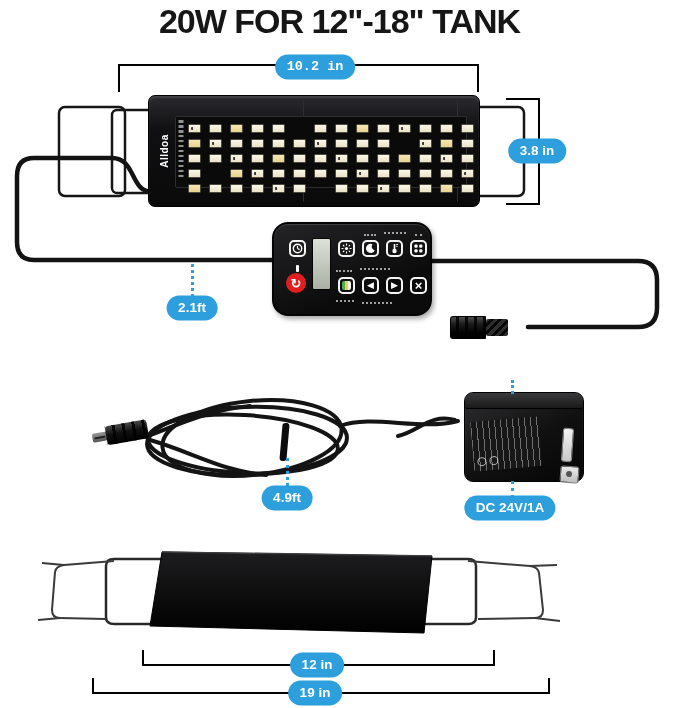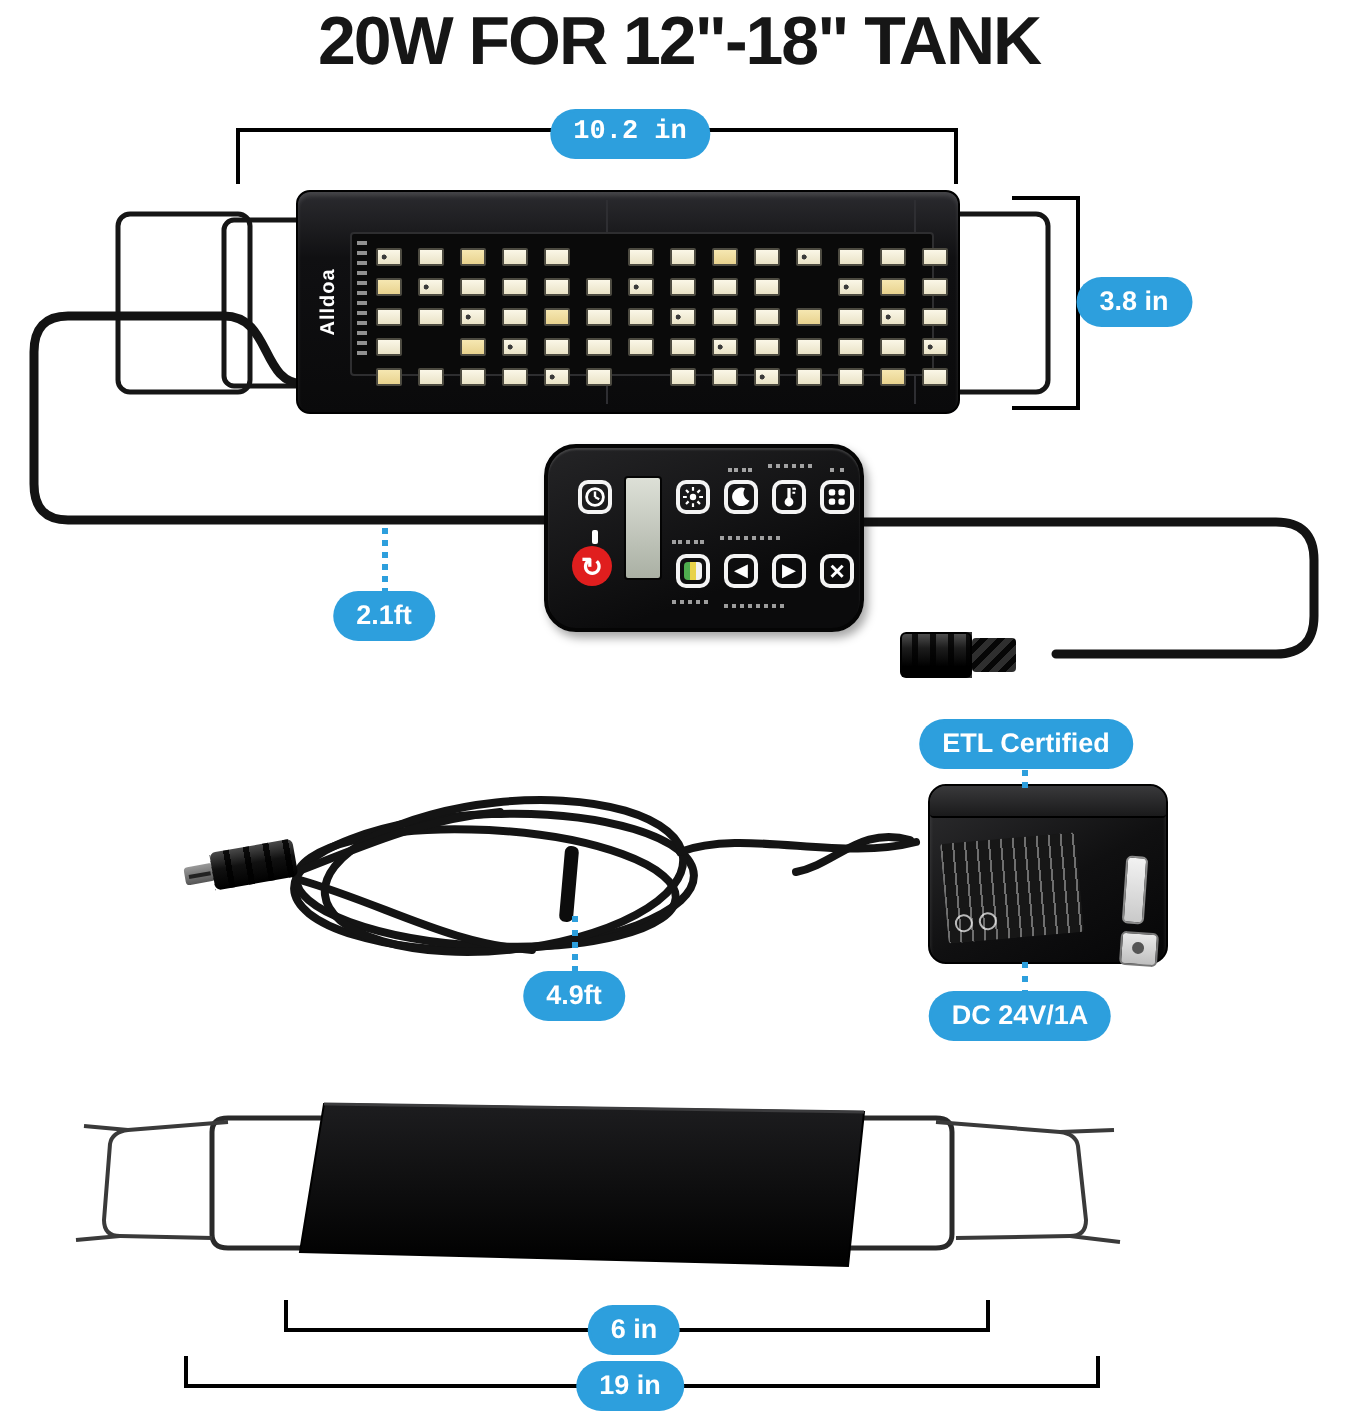--- a/index.html
+++ b/index.html
@@ -231,21 +231,21 @@
         <div class="led"></div>
         <div class="led"></div>
         <div class="led warm"></div>
         <div class="led"></div>
       </div>
   </div>
   <div class="abs" id="brand">Alldoa</div>
   <div class="abs" id="spec-lines"></div>
 
   <div class="abs brk" id="dim-height"></div>
-  <div class="abs pill" style="left:567px;top:140px;">3.8 in</div>
+  <div class="abs pill" style="left:537px;top:140px;">3.8 in</div>
 
   <div class="abs" id="remote">
     <div class="rbtn" style="left:15px;top:16px;">
       <svg width="11" height="11" viewBox="0 0 11 11">
         <circle cx="5.5" cy="5.5" r="4.2" fill="none" stroke="#fff" stroke-width="1.4"></circle>
         <path d="M5.5,5.5 L5.5,2.8 M5.5,5.5 L7.6,6.6" stroke="#fff" stroke-width="1.2" fill="none"></path>
       </svg>
     </div>
     <div style="position:absolute;left:22px;top:41px;width:3px;height:7px;background:#fff;border-radius:1px;"></div>
     <div class="rbtn" id="btn-power" style="left:12px;top:49px;">
@@ -307,21 +307,20 @@
   </div>
 
   <div class="abs" id="connector">
     <div class="barrel"></div>
     <div class="strain"></div>
   </div>
 
   <div class="abs dotline" style="left:191px;top:264px;height:33px;"></div>
   <div class="abs pill" style="left:192px;top:297px;">2.1ft</div>
 
-  <div class="abs pill" style="left:513px;top:361px;">ETL Certified</div>
   <div class="abs dotline" style="left:511px;top:380px;height:14px;"></div>
   <div class="abs" id="adapter">
     <div class="cap"></div>
     <div id="adapter-label">
       <div class="mark" style="left:4px;bottom:5px;"></div>
       <div class="mark" style="left:16px;bottom:5px;"></div>
     </div>
   </div>
   <div class="abs prong" id="prong-back"></div>
   <div class="abs prong" id="prong-main"></div>
@@ -333,17 +332,17 @@
     <div class="tip"></div>
     <div class="pin"></div>
     <div class="body"></div>
   </div>
   <div class="abs" id="cable-tie"></div>
 
   <div class="abs dotline" style="left:286px;top:458px;height:28px;"></div>
   <div class="abs pill" style="left:287px;top:487px;">4.9ft</div>
 
   <div class="abs brk" id="dim-12in"></div>
-  <div class="abs pill" style="left:317px;top:654px;">6 in</div>
+  <div class="abs pill" style="left:317px;top:654px;">12 in</div>
   <div class="abs brk" id="dim-18in"></div>
   <div class="abs pill" style="left:315px;top:682px;">19 in</div>
 
 </div>
 
 </body></html>

